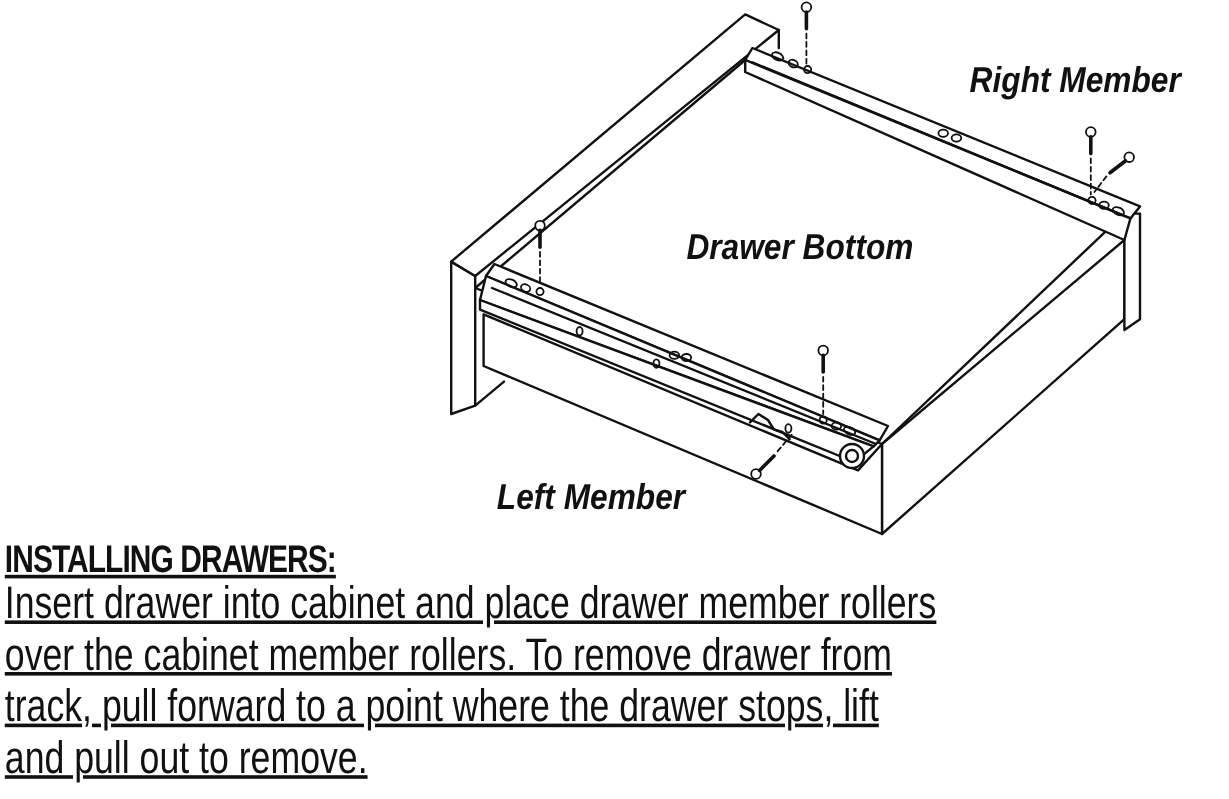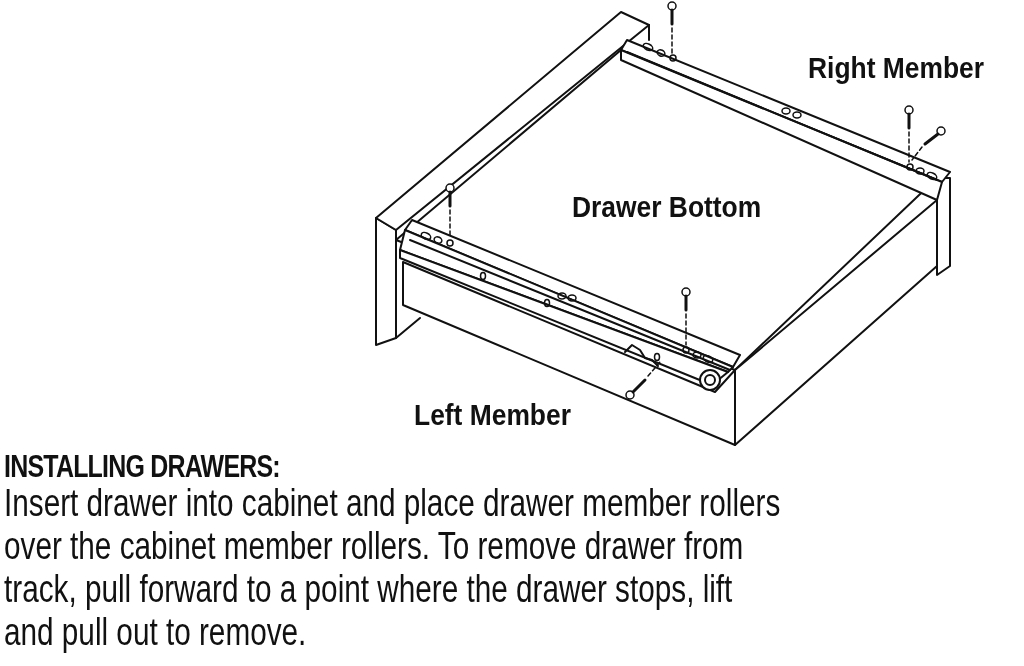--- a/index.html
+++ b/index.html
@@ -1,26 +1,26 @@
 <!DOCTYPE html>
 <html><head>
 <meta charset="utf-8">
 <style>
   html, body { margin:0; padding:0; background:#ffffff; }
   body { width:1024px; height:666px; position:relative; overflow:hidden; font-family:"Liberation Sans", sans-serif; color:#111; }
-  #diagram { position:absolute; left:0; top:0; width:951px; height:450px; }
+  #diagram { position:absolute; left:0; top:0; width:951px; height:450px;font-style:italic; }
   .label {
     position:absolute; font-family:"Liberation Sans", sans-serif; font-weight:bold;
     font-size:30px; color:#111; letter-spacing:0px; transform:scaleX(0.88); transform-origin:left top;
     white-space:nowrap; line-height:1;
   }
   #lbl-right { left:808px; top:53px; }
   #lbl-bottom { left:572px; top:192px; }
   #lbl-left { left:414px; top:400px; }
-  #instructions { position:absolute; left:4px; top:448px; width:1020px; }
+  #instructions { position:absolute; left:4px; top:448px; width:1020px;text-decoration:underline; }
   #heading {
     font-family:"Liberation Sans", sans-serif; font-weight:bold; font-size:32px;
     transform:scaleX(0.78); transform-origin:left top; white-space:nowrap; line-height:36px;
     letter-spacing:-1px; color:#111;
   }
   #body-text {
     font-family:"Liberation Sans", sans-serif; font-weight:normal; font-size:38px; line-height:43px;
     transform:scaleX(0.782); transform-origin:left top; width:1310px; color:#111; margin-top:-2px;
   }
   #body-text span { display:block; white-space:nowrap; }

